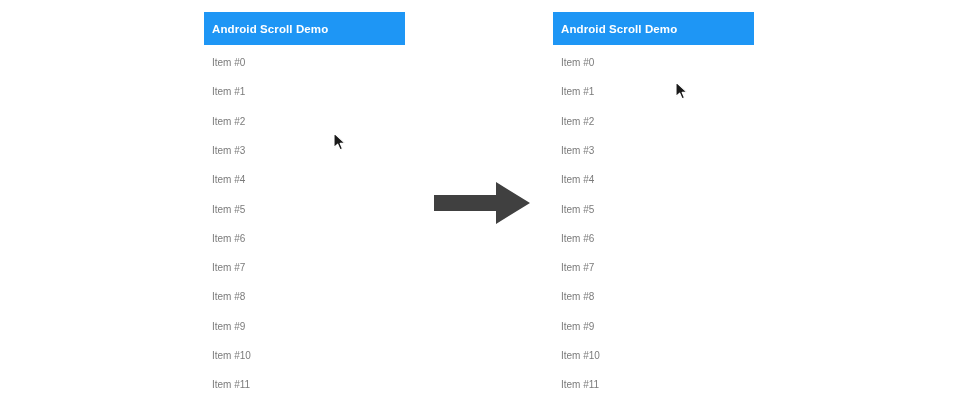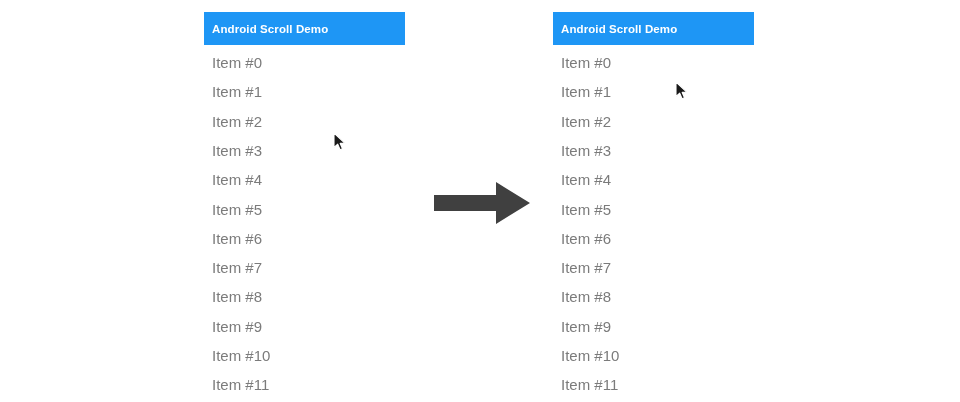--- a/index.html
+++ b/index.html
@@ -61,21 +61,21 @@
     width: 201px;
     height: 357px;
     overflow: hidden;
   }
   .list-item {
     position: absolute;
     left: 8px;
     height: 12px;
     line-height: 12px;
     color: #7b7b7b;
-    font-size: 15px;
+    font-size: 10px;
     white-space: nowrap;
     text-align: center;
   }
 
   
   .arrow {
     position: absolute;
     left: 434px;
     top: 182px;
     width: 96px;

